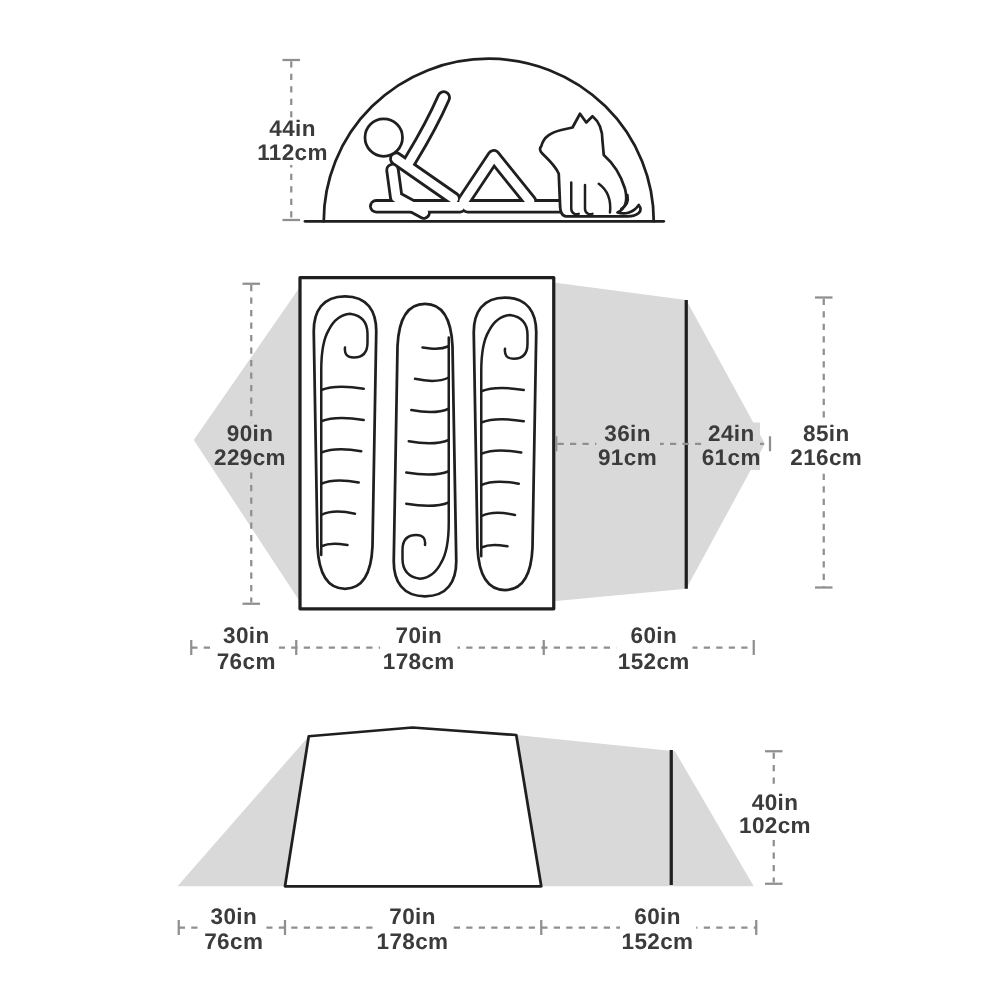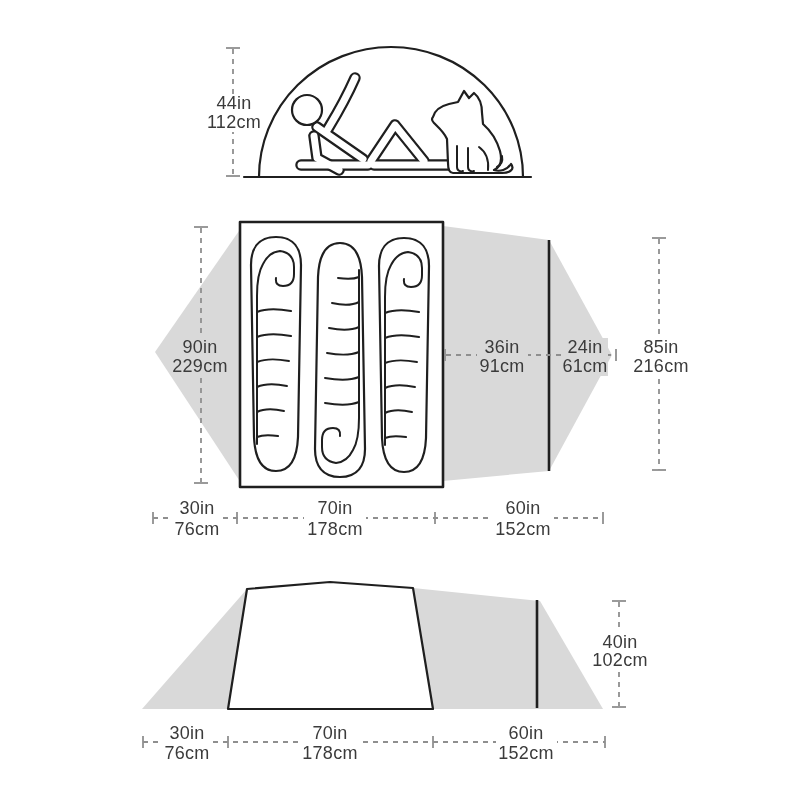--- a/index.html
+++ b/index.html
@@ -1,16 +1,16 @@
 <!DOCTYPE html>
 <html><head>
 <meta charset="utf-8">
 <style>
   html,body{margin:0;padding:0;background:#ffffff;}
-  .stage{width:800px;height:800px;position:relative;background:#ffffff;overflow:hidden;}
+  .stage{width:800px;height:800px;position:relative;background:#ffffff;overflow:hidden;font-weight:bold;}
   svg{display:block;}
   text{font-family:"Liberation Sans","DejaVu Sans",sans-serif;font-size:18px;fill:#3b3b3b;letter-spacing:.3px;}
   .outline{fill:none;stroke:#1f1f1f;stroke-width:2.2;stroke-linecap:round;stroke-linejoin:round;}
   .outline-bold{fill:#ffffff;stroke:#1f1f1f;stroke-width:2.6;stroke-linejoin:round;}
   .gray{fill:#d9d9d9;stroke:none;}
   .whitefill{fill:#ffffff;stroke:#1f1f1f;stroke-width:2.2;stroke-linejoin:round;}
   .dim{fill:none;stroke:#8f8f8f;stroke-width:1.8;stroke-dasharray:5 5;}
   .cap{fill:none;stroke:#8f8f8f;stroke-width:1.8;}
   .mask-white{fill:#ffffff;}
   .mask-gray{fill:#d9d9d9;}

